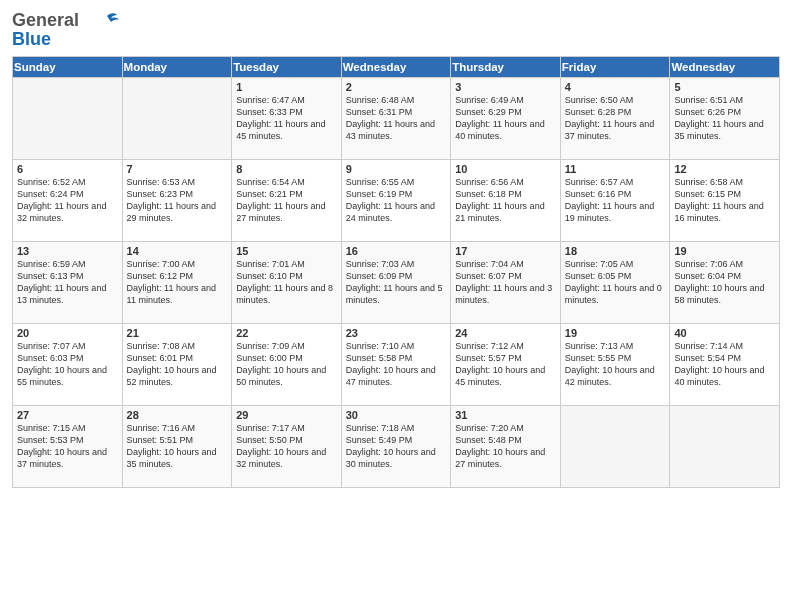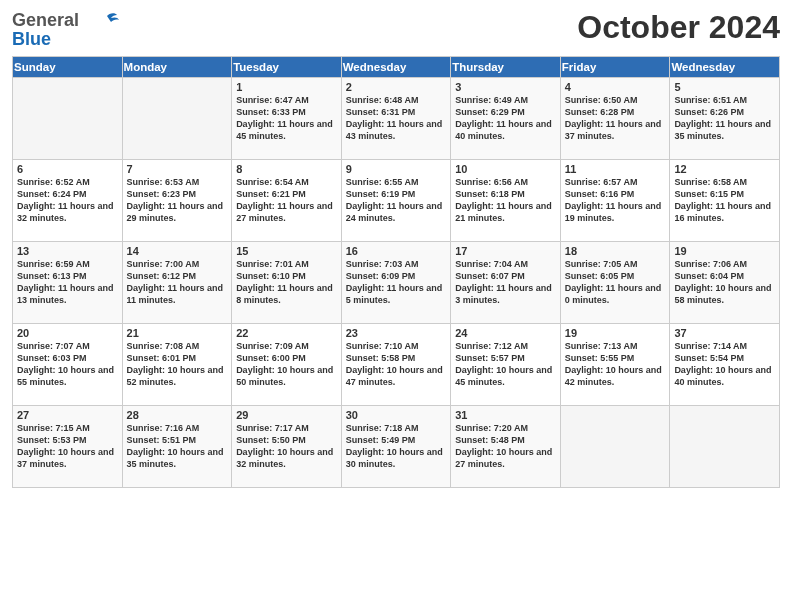--- a/index.html
+++ b/index.html
@@ -73,42 +73,40 @@
     .day-num {
       font-weight: bold;
       font-size: 11px;
       display: block;
       margin-bottom: 1px;
     }
     .day-info {
       font-size: 9px;
       line-height: 1.35;
       color: #333;
-      font-weight: bold;
     }
     .empty-cell {
       background: #f5f5f5 !important;
     }
   </style>
 </head>
 <body>
 
 <div class="container">
   <div class="header">
     <div class="logo">
       <div style="display:flex;align-items:center;gap:16px;">
         <span class="logo-general" style="font-size:18px;font-weight:bold;color:#555;">General</span>
         <svg width="22" height="18" viewBox="0 0 22 18" style="margin-left:2px;">
           <path d="M10 4 C12 1, 18 0, 20 3 C18 3, 15 4, 14 6 C17 5, 21 5, 22 8 C19 7, 16 8, 14 10 L10 4Z" fill="#1a6bb5"></path>
         </svg>
       </div>
       <span class="logo-blue" style="font-size:18px;font-weight:bold;color:#1a6bb5;margin-top:-2px;">Blue</span>
     </div>
     <div class="title-block">
-      <div class="month-title">October 2024</div>
     </div>
   </div>
 
   <table class="calendar">
     <thead>
       <tr>
       <th>Sunday</th>
           <th>Monday</th>
           <th>Tuesday</th>
           <th>Wednesday</th>
@@ -221,21 +219,21 @@
           </td>
           <td>
             <span class="day-num">24</span>
             <div class="day-info">Sunrise: 7:12 AM<br>Sunset: 5:57 PM<br>Daylight: 10 hours and 45 minutes.</div>
           </td>
           <td>
             <span class="day-num">19</span>
             <div class="day-info">Sunrise: 7:13 AM<br>Sunset: 5:55 PM<br>Daylight: 10 hours and 42 minutes.</div>
           </td>
           <td>
-            <span class="day-num">37</span>
+            <span class="day-num">40</span>
             <div class="day-info">Sunrise: 7:14 AM<br>Sunset: 5:54 PM<br>Daylight: 10 hours and 40 minutes.</div>
           </td>
         </tr>
         <tr>
           <td>
             <span class="day-num">27</span>
             <div class="day-info">Sunrise: 7:15 AM<br>Sunset: 5:53 PM<br>Daylight: 10 hours and 37 minutes.</div>
           </td>
           <td>
             <span class="day-num">28</span>

